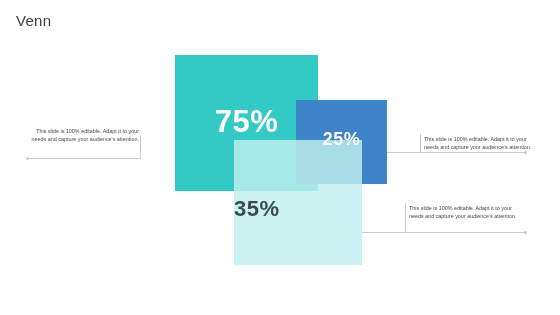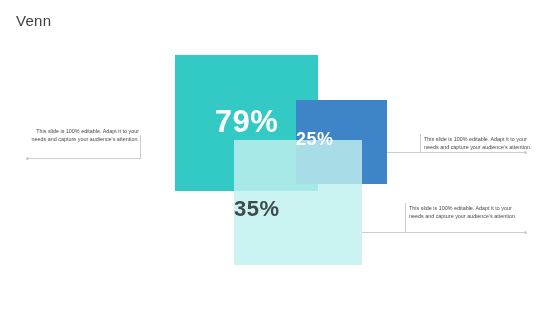--- a/index.html
+++ b/index.html
@@ -76,21 +76,21 @@
     left: 175px;
     top: 104px;
     width: 143px;
     text-align: center;
     font-size: 31px;
   }
   .pct-25 {
     left: 296px;
     top: 129px;
     width: 91px;
-    text-align: left;
+    text-align: center;
     font-size: 18px;
   }
   .pct-35 {
     left: 234px;
     top: 196px;
     width: 128px;
     text-align: left;
     font-size: 22px;
     color: #3f4a4c;
   }
@@ -153,21 +153,21 @@
 <body>
 
 <div class="slide">
 
   <div class="title">Venn</div>
 
   <div class="rect rect-teal"></div>
   <div class="rect rect-blue"></div>
   <div class="rect rect-light"></div>
 
-  <div class="pct pct-75">79%</div>
+  <div class="pct pct-75">75%</div>
   <div class="pct pct-25">25%</div>
   <div class="pct pct-35">35%</div>
 
   <div class="line h-line conn-left-h"></div>
   <div class="line v-line conn-left-v"></div>
   <div class="dot conn-left-dot"></div>
 
   <div class="line h-line conn-r1-h"></div>
   <div class="line v-line conn-r1-v"></div>
   <div class="dot conn-r1-dot"></div>

